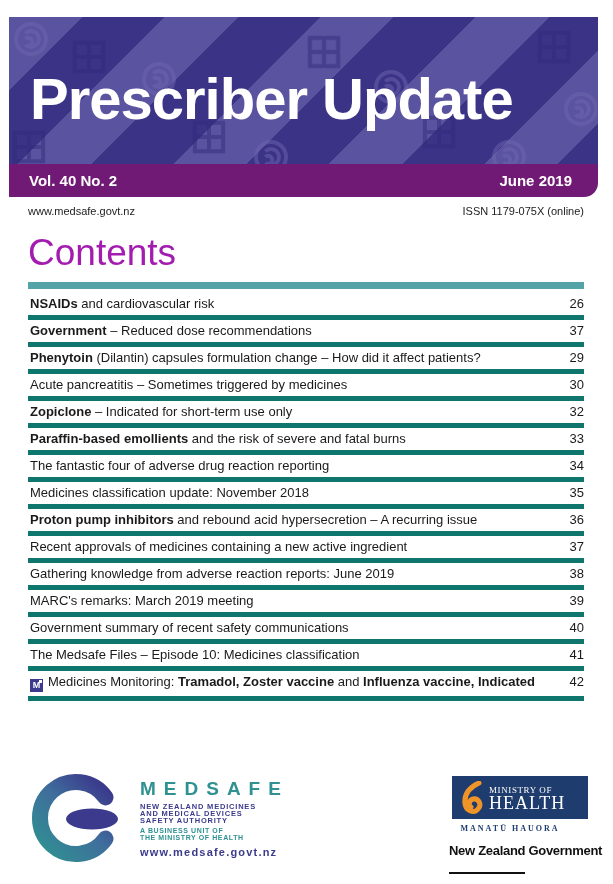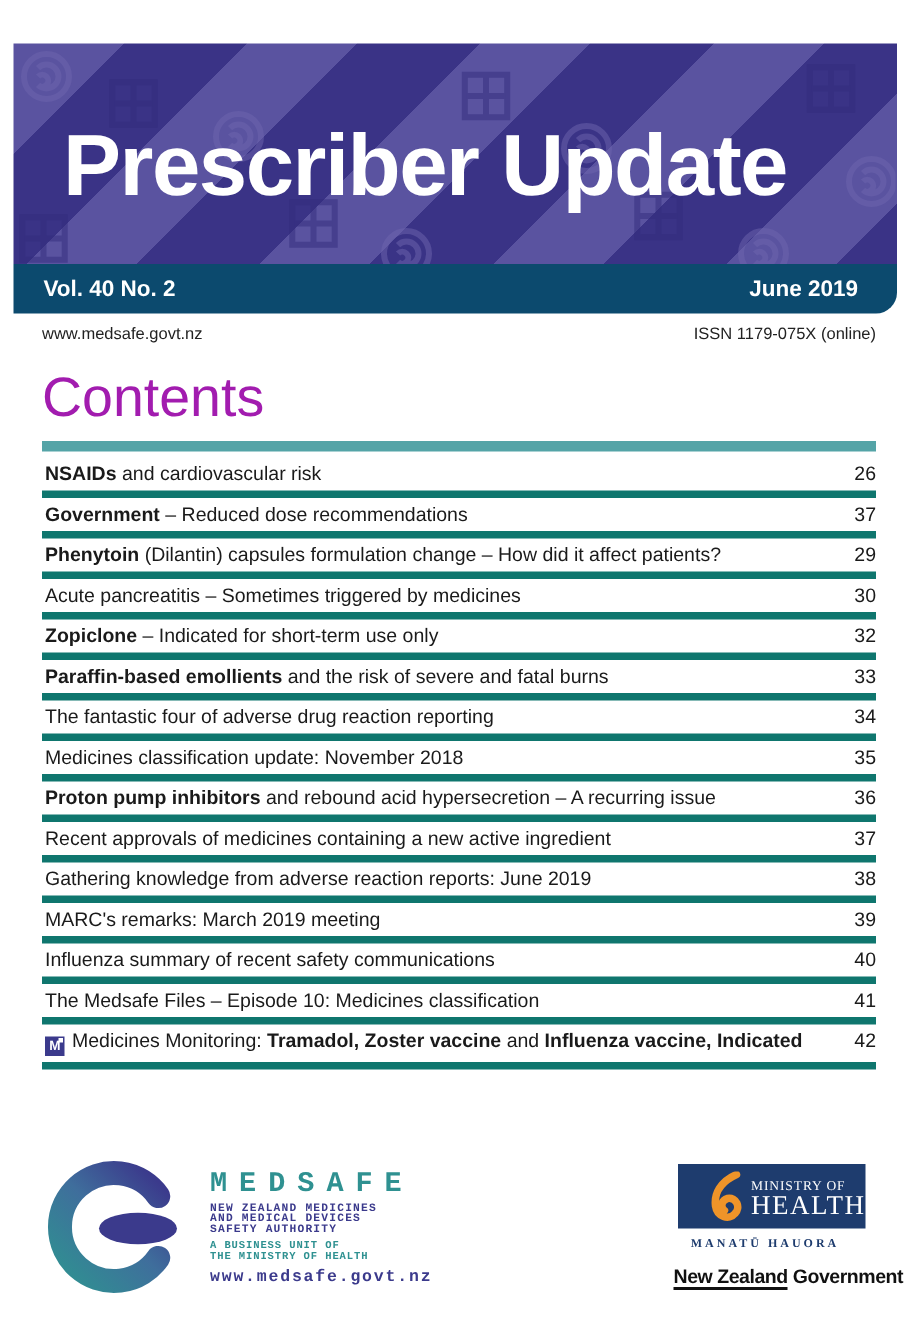--- a/index.html
+++ b/index.html
@@ -8,43 +8,42 @@
     width:613px;height:884px;
     background:#ffffff;
     font-family:"Liberation Sans", sans-serif;
     color:#1a1a1a;
     overflow:hidden;
   }
 
   
   .banner{
     position:relative;
-    margin:29px 15px 0 9px;
+    margin:17px 15px 0 9px;
     height:147px;
     background:repeating-linear-gradient(135deg,#5A53A0 0 52px,#3A3386 52px 110px);
     overflow:hidden;
-    padding-left:12px;
   }
   .banner svg.pattern{position:absolute;left:0;top:0;}
   .banner h1{
     position:relative;
     margin:0;
     padding:52px 0 0 21px;
     font-size:58px;
     line-height:60px;
     font-weight:700;
     letter-spacing:-1px;
     color:#ffffff;
   }
 
   
   .issue-bar{
     margin:0 15px 0 9px;
     height:33px;
-    background:#0c4a6e;
+    background:#701a75;
     border-radius:0 0 14px 0;
     display:flex;justify-content:space-between;align-items:center;
     padding:0 26px 0 20px;
     box-sizing:border-box;
     color:#ffffff;font-weight:700;font-size:15px;
   }
 
   
   .meta-row{
     margin:8px 29px 0 28px;
@@ -83,49 +82,49 @@
     font-size:9px;font-weight:700;
     margin-right:5px;vertical-align:-2px;
   }
   .mm-sup{position:absolute;top:1px;right:1px;width:3px;height:3px;background:#ffffff;}
 
   
   .medsafe-logo{
     position:absolute;left:30px;top:772px;
     display:flex;align-items:flex-start;
   }
-  .medsafe-text{margin-left:6px;padding-top:8px;font-family:Liberation Mono, monospace;}
+  .medsafe-text{margin-left:6px;padding-top:8px;}
   .medsafe-name{
     font-size:19px;font-weight:700;letter-spacing:8px;
     color:#2F9191;line-height:18px;
   }
   .medsafe-org{margin-top:5px;font-size:7.5px;font-weight:700;letter-spacing:0.8px;line-height:7px;color:#3B3A8C;}
   .medsafe-unit{margin-top:4px;font-size:7px;font-weight:700;letter-spacing:0.6px;line-height:6.5px;color:#2F9191;}
   .medsafe-url{margin-top:5px;font-size:11px;font-weight:700;letter-spacing:1.2px;color:#3B3A8C;}
 
   .moh-logo{position:absolute;left:452px;top:776px;width:116px;}
   .moh-box{
-    width:125px;height:43px;background:#1E3C6E;
+    width:136px;height:43px;background:#1E3C6E;
     display:flex;align-items:center;
-    box-sizing:border-box;padding-left:6px;justify-content:flex-end;
+    box-sizing:border-box;padding-left:6px;
   }
   .moh-names{margin-left:5px;color:#ffffff;font-family:"Liberation Serif", serif;}
   .moh-line1{font-size:9px;letter-spacing:0.6px;line-height:10px;}
   .moh-line2{font-size:18px;letter-spacing:1px;line-height:16px;}
   .moh-maori{
     margin-top:5px;text-align:center;
     font-family:"Liberation Serif", serif;
     font-size:8px;font-weight:700;letter-spacing:2px;color:#1E3C6E;
   }
   .nz-govt{
     position:absolute;left:449px;top:843px;
     font-size:13px;font-weight:700;letter-spacing:-0.3px;color:#111111;
     white-space:nowrap;
   }
-  .nz-govt .underlined{border-bottom:2px solid #111111;padding-bottom:0px;}
+  .nz-govt .underlined{border-bottom:2px solid #111111;padding-bottom:14px;}
 </style>
 </head>
 <body>
 
 <div class="page">
 
   <div class="banner">
     <svg class="pattern" width="588" height="147" viewBox="0 0 588 147" aria-hidden="true">
       <defs>
         <g id="knot" fill="none" stroke="#322C7C" stroke-width="4">
@@ -211,21 +210,21 @@
     </li>
     <li>
       <span class="toc-title"><b></b><span>Gathering knowledge from adverse reaction reports: June 2019</span></span>
       <span class="toc-page">38</span>
     </li>
     <li>
       <span class="toc-title"><b></b><span>MARC's remarks: March 2019 meeting</span></span>
       <span class="toc-page">39</span>
     </li>
     <li>
-      <span class="toc-title"><b></b><span>Influenza summary of recent safety communications</span></span>
+      <span class="toc-title"><b></b><span>Government summary of recent safety communications</span></span>
       <span class="toc-page">40</span>
     </li>
     <li>
       <span class="toc-title"><b></b><span>The Medsafe Files – Episode 10: Medicines classification</span></span>
       <span class="toc-page">41</span>
     </li>
     <li>
       <span class="toc-title">
         <span class="mm-icon">
             <span>M</span>

